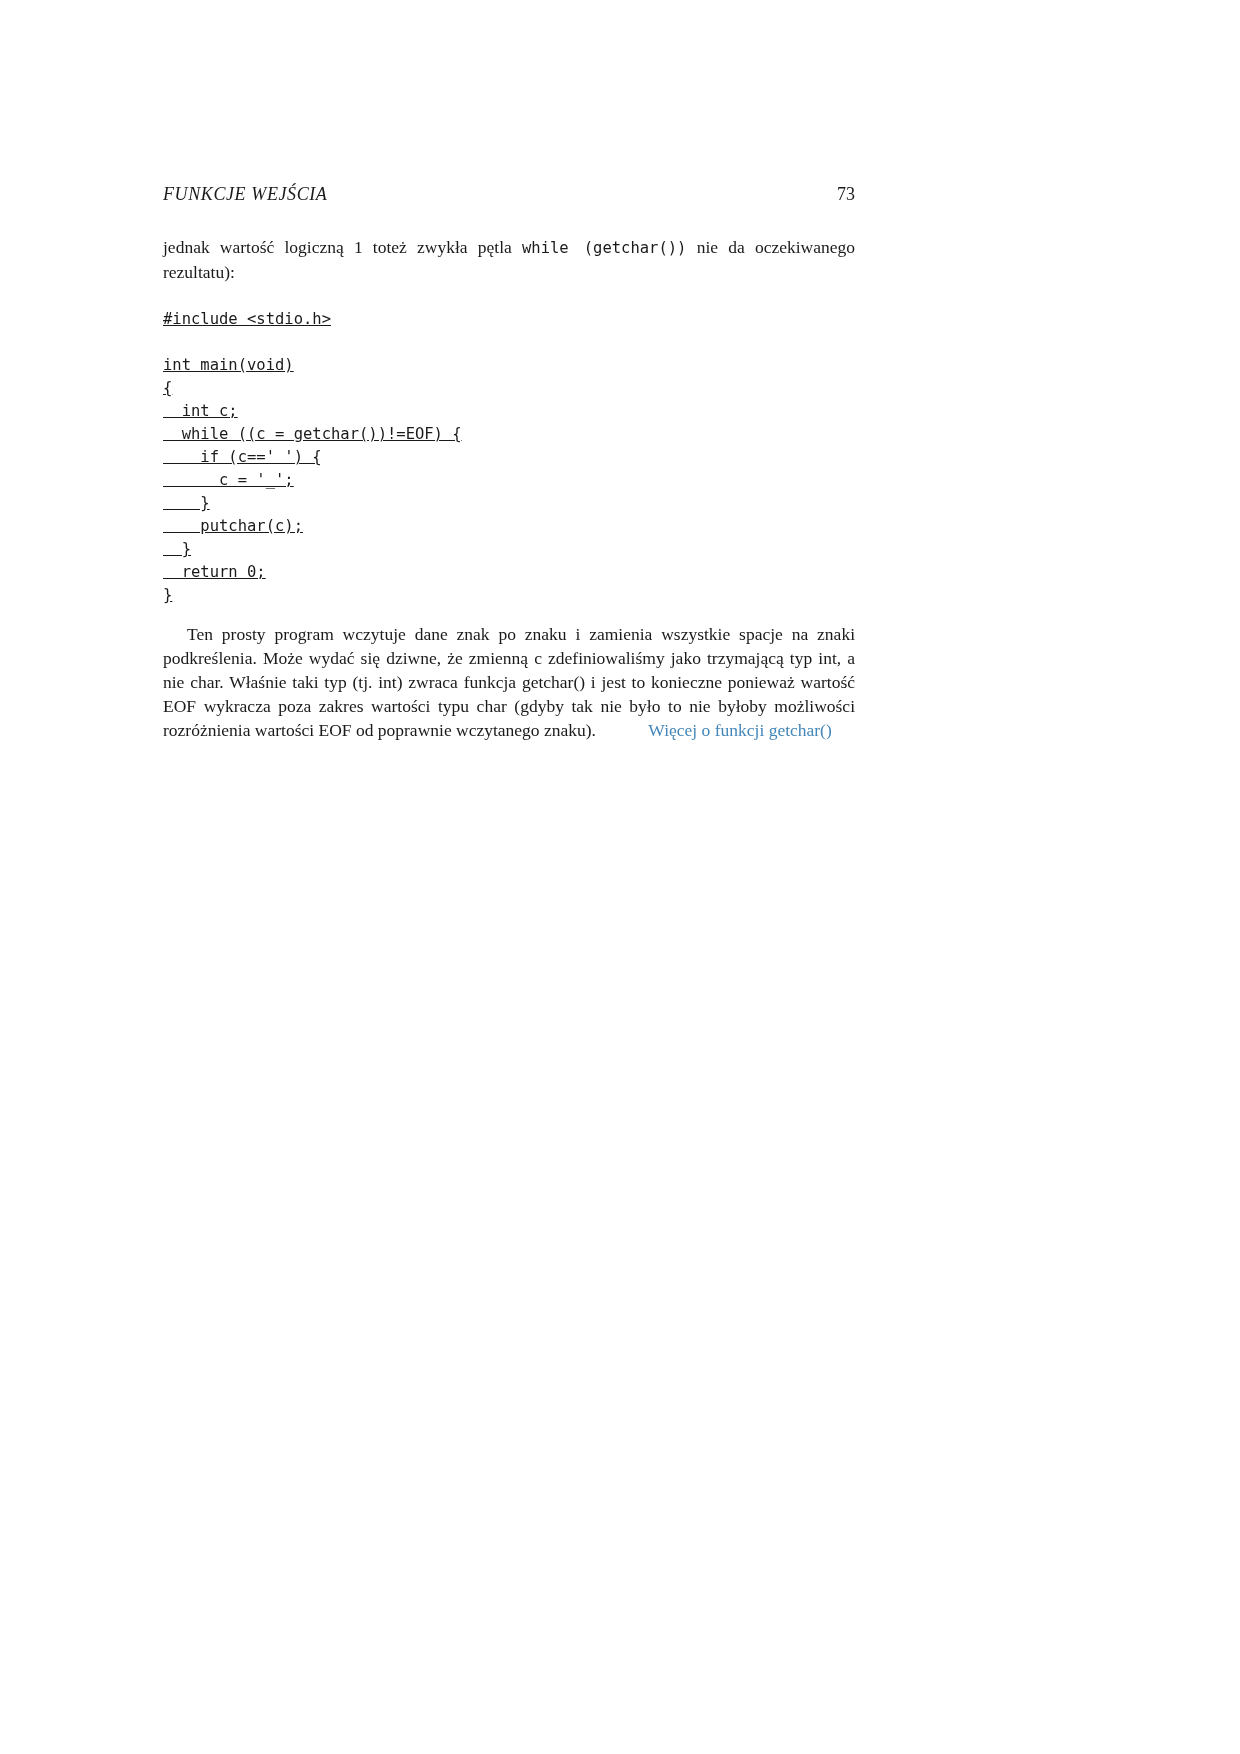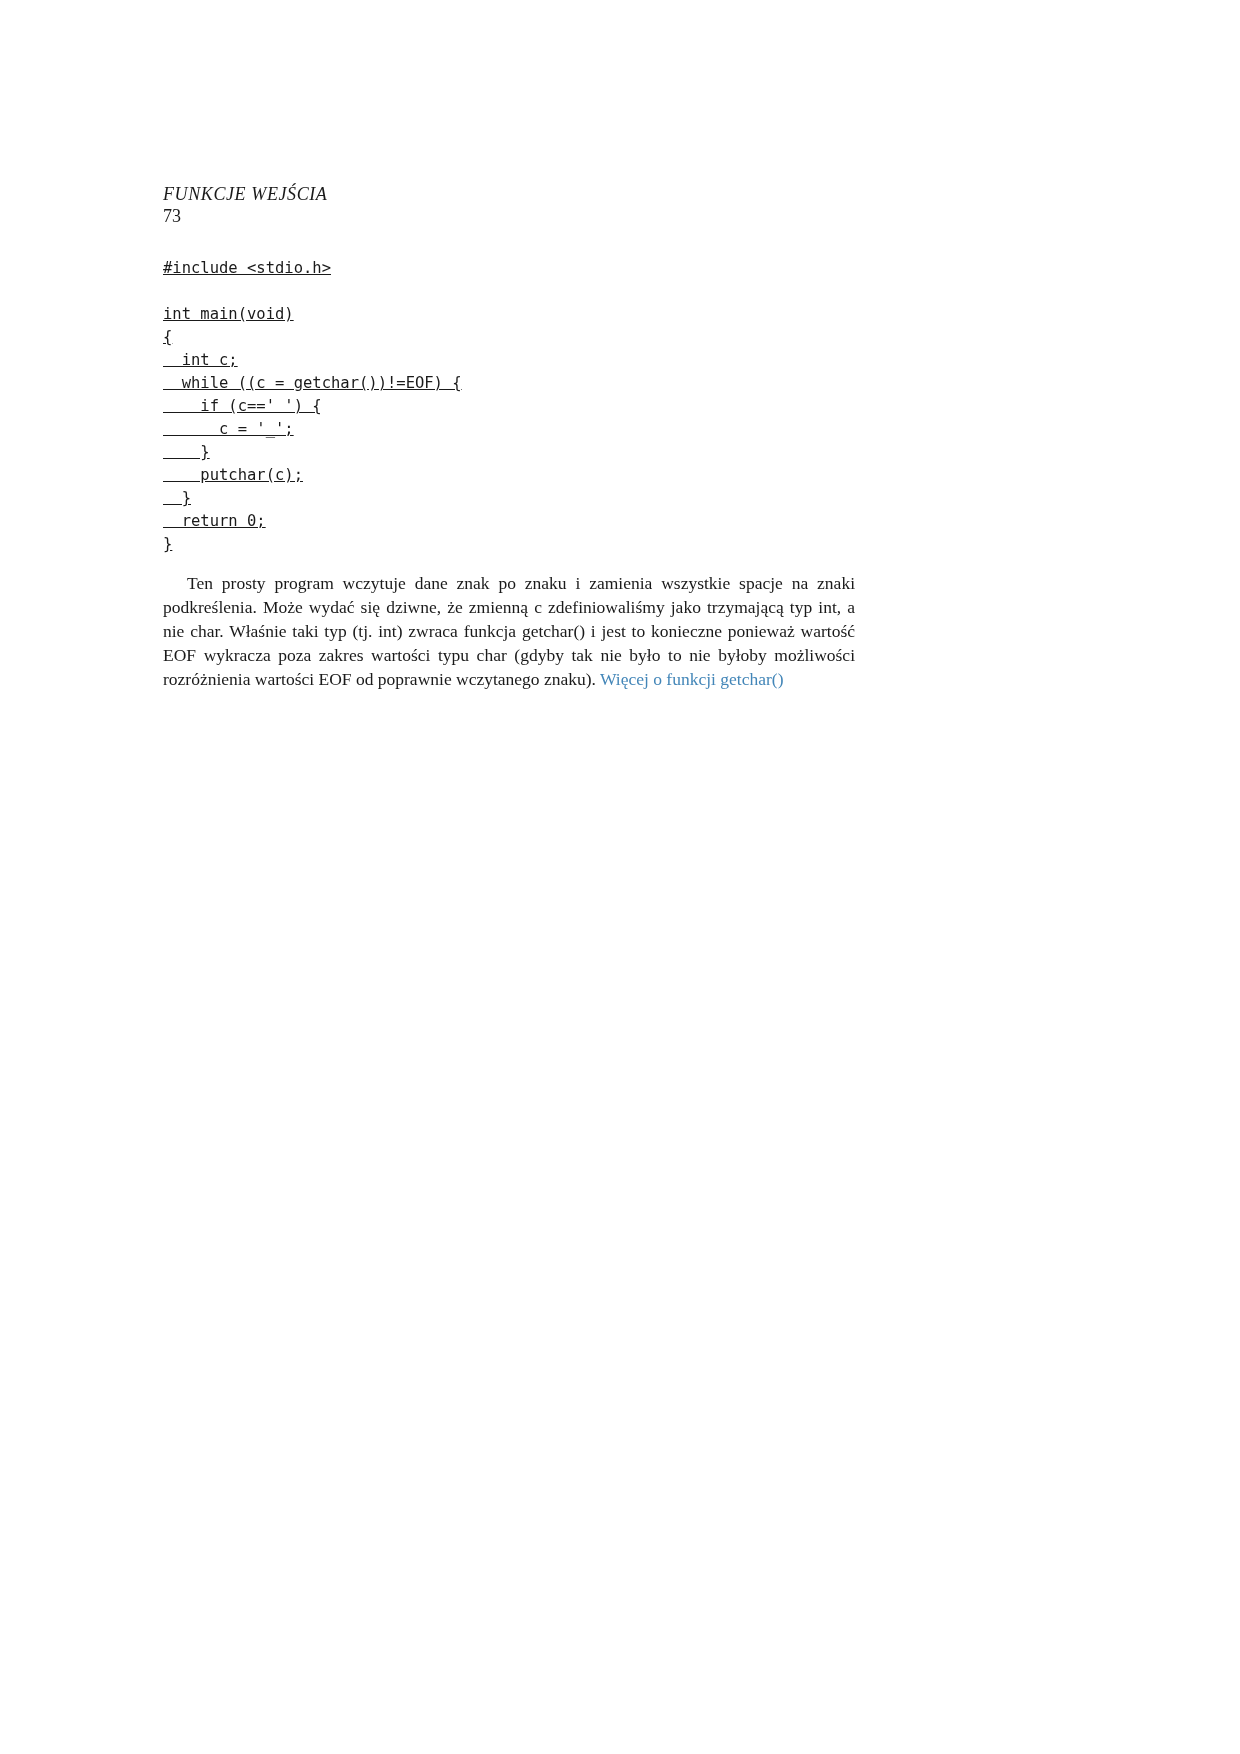--- a/index.html
+++ b/index.html
@@ -23,21 +23,20 @@
     top: 183px;
     width: 692px;
   }
   .running-head {
     display: flex;
     justify-content: space-between;
     align-items: baseline;
     font-size: 18px;
     line-height: 22px;
     margin-bottom: 30px;
-    flex-direction: column;
   }
   .head-title {
     font-style: italic;
     letter-spacing: 0.6px;
   }
   .head-page {
     font-style: normal;
   }
   .body-text {
     font-size: 17.5px;
@@ -57,33 +56,35 @@
     white-space: pre;
     text-decoration: underline;
   }
   p.para {
     margin-top: 15px;
     text-indent: 24px;
   }
   a.link {
     text-decoration: none;
     cursor: pointer;
+    margin-left: 48px;
   }
 </style>
 </head>
 <body>
 
 <div class="page">
   <div class="content">
 
     <div class="running-head">
       <span class="head-title">FUNKCJE WEJŚCIA</span>
       <span class="head-page">73</span>
     </div>
 
+    <p class="body-text"><span>jednak wartość logiczną 1 toteż zwykła pętla </span><span class="mono">while (getchar())</span><span> nie da oczekiwanego rezultatu):</span></p>
 
     <pre class="code">#include &lt;stdio.h&gt;
 
 int main(void)
 {
   int c;
   while ((c = getchar())!=EOF) {
     if (c==' ') {
       c = '_';
     }

